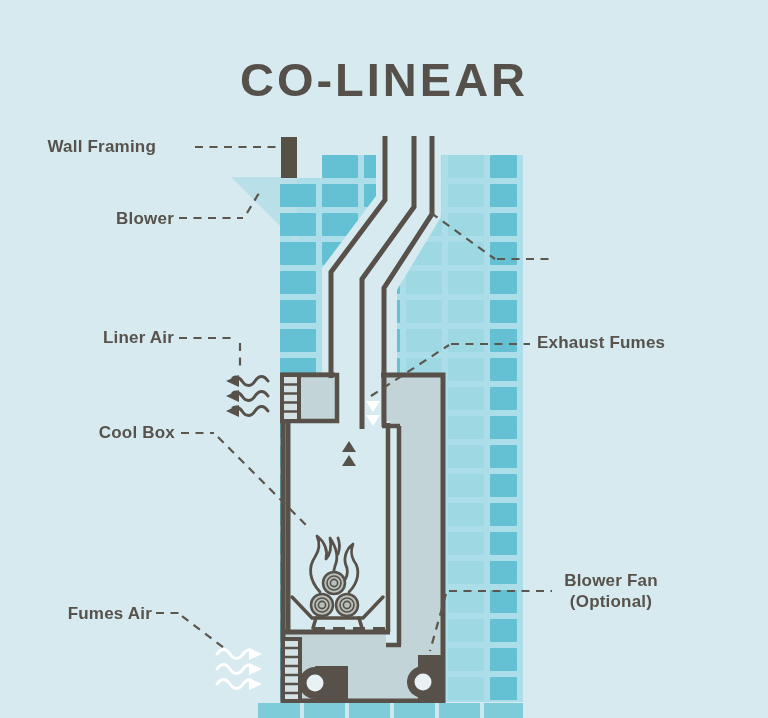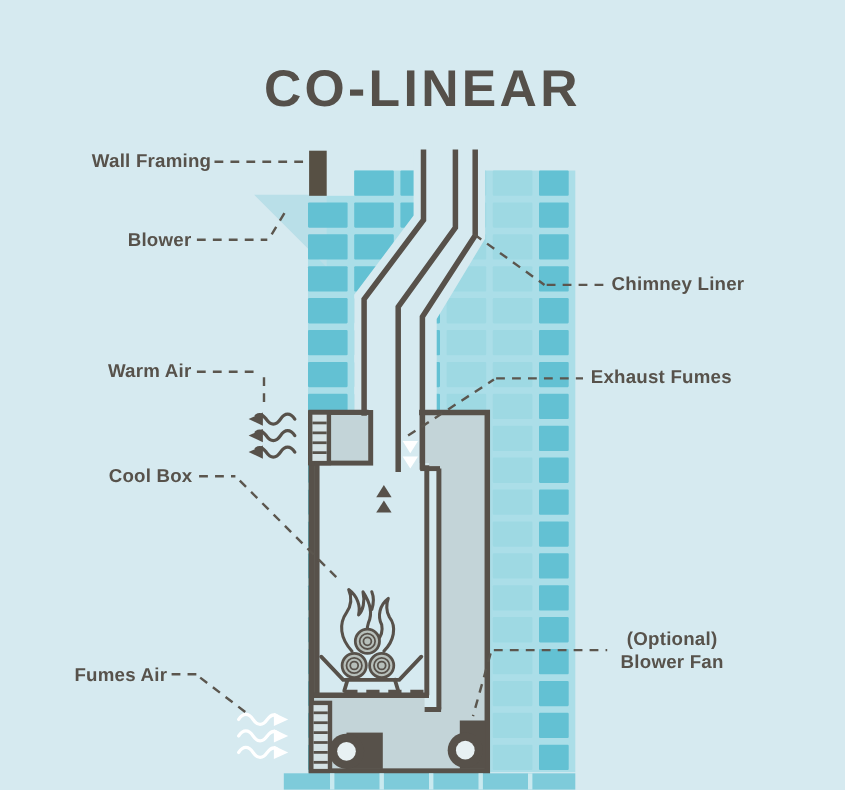--- a/index.html
+++ b/index.html
@@ -16,21 +16,21 @@
   .title{
     position:absolute; left:0; right:0; top:52px;
     text-align:center; font-size:47px; font-weight:700;
     letter-spacing:3px; color:#55504a;
   }
   .lbl{
     position:absolute; font-size:17px; font-weight:700;
     color:#57524b; letter-spacing:.2px; white-space:nowrap;
   }
   .lbl.right{text-align:right;}
-  .lbl-wall-framing{right:576px; top:137px;}
+  .lbl-wall-framing{right:612px; top:137px;}
   .lbl-mantel{right:594px; top:209px;}
   .lbl-warm-air{right:594px; top:328px;}
   .lbl-fire-box{right:593px; top:423px;}
   .lbl-cool-air{right:616px; top:604px;}
   .lbl-chimney-liner{left:556px; top:249px;}
   .lbl-exhaust-fumes{left:537px; top:333px;text-align:right;}
   .lbl-blower-fan{left:536px; width:150px; top:570px; text-align:center; line-height:21px; white-space:normal;}
 </style>
 </head>
 <body>
@@ -314,22 +314,21 @@
       <path d="M431,213 L495,259 M497,259 H549"></path>
       <path d="M371,396 L449,345 M451,344 H530"></path>
       <path d="M449,591 H552 M446,594 L430,651"></path>
     </g>
   </svg>
 
   <div class="title">CO-LINEAR</div>
 
   <div class="lbl right lbl-wall-framing">Wall Framing</div>
   <div class="lbl right lbl-mantel">Blower</div>
-  <div class="lbl right lbl-warm-air">Warm Air</div>
+  <div class="lbl right lbl-warm-air">Liner Air</div>
   <div class="lbl right lbl-fire-box">Cool Box</div>
   <div class="lbl right lbl-cool-air">Fumes Air</div>
-  <div class="lbl lbl-chimney-liner">Chimney Liner</div>
   <div class="lbl lbl-exhaust-fumes">Exhaust Fumes</div>
   <div class="lbl lbl-blower-fan">
+    <div>Blower Fan</div>
     <div>(Optional)</div>
-    <div>Blower Fan</div>
   </div>
 </div>
 
 </body></html>

